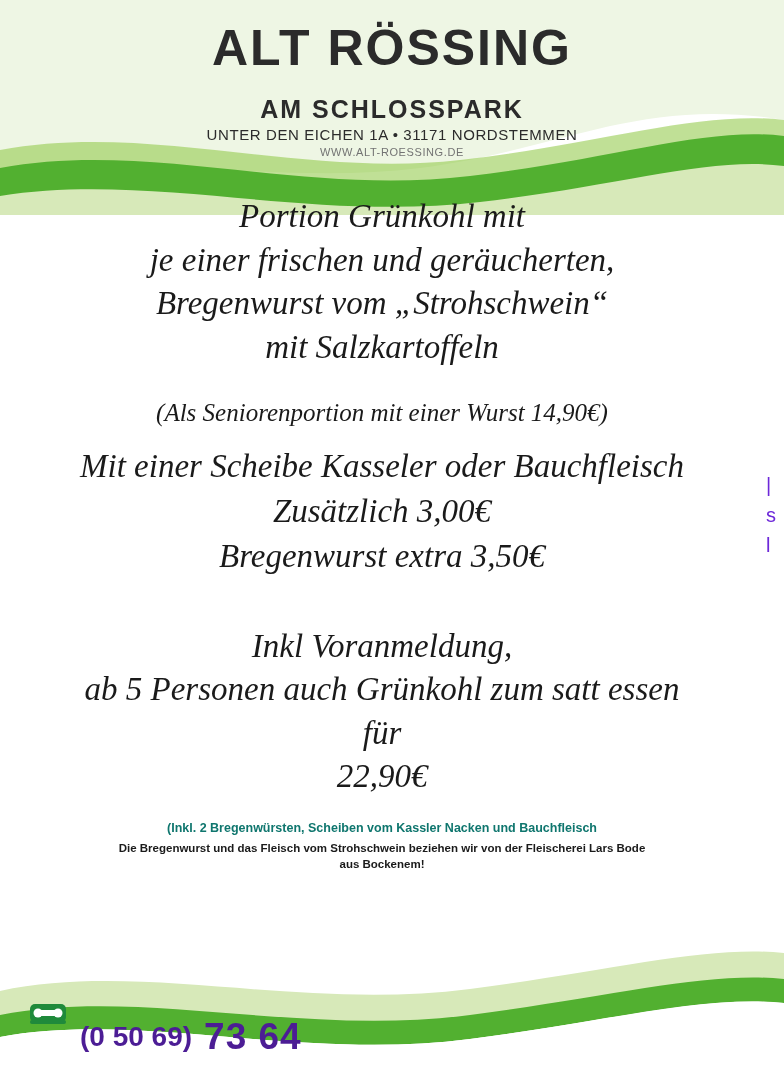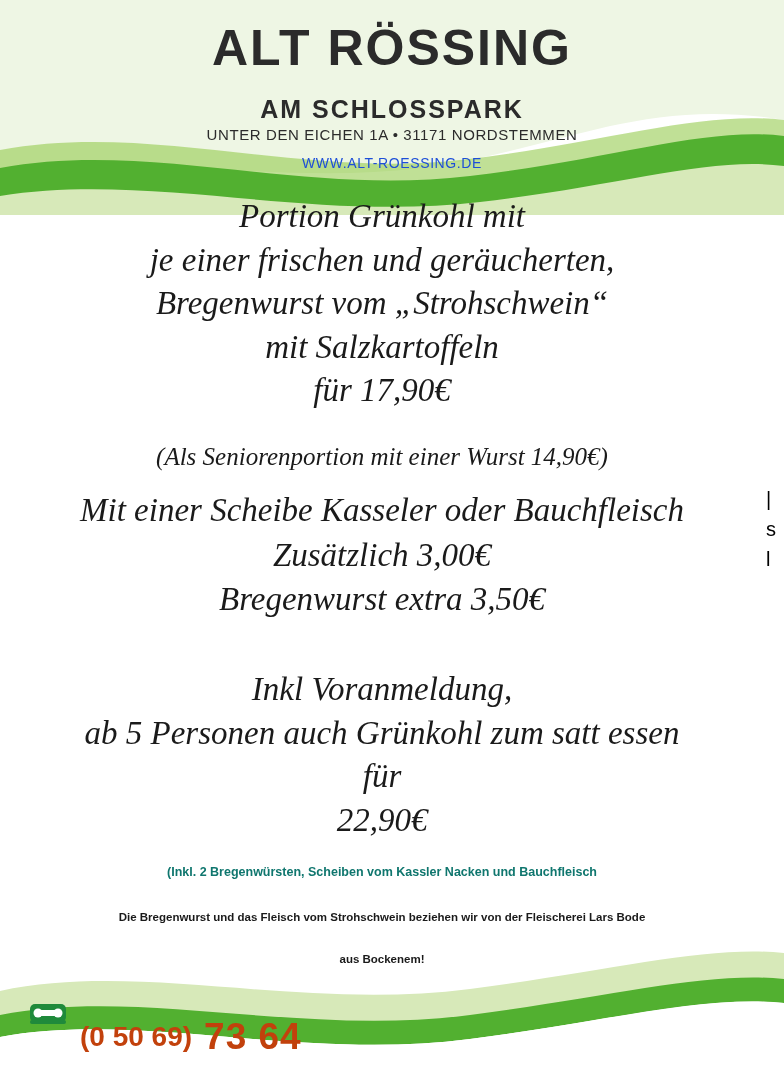--- a/index.html
+++ b/index.html
@@ -67,24 +67,24 @@
   }
   .address {
     font-family: "Liberation Sans", sans-serif;
     font-size: 15px;
     letter-spacing: 0.6px;
     color: #2b2b2b;
     margin-top: 2px;
   }
   .website {
     font-family: "Liberation Sans", sans-serif;
-    font-size: 14px;
+    font-size: 11px;
     letter-spacing: 0.6px;
-    color: #1d4ed8;
-    margin-top: 12px;
+    color: #737373;
+    margin-top: 3px;
   }
 
   
   .content {
     position: absolute;
     top: 195px;
     left: 0;
     width: 764px;
     text-align: center;
     z-index: 3;
@@ -118,57 +118,57 @@
     font-size: 12.5px;
     font-weight: bold;
     color: #0f766e;
     line-height: 1.5;
   }
   .note-smaller {
     font-family: "Liberation Sans", sans-serif;
     font-size: 11.5px;
     font-weight: bold;
     color: #1a1a1a;
-    margin-top: 30px;
+    margin-top: 4px;
   }
 
   
   .footer {
     position: absolute;
     left: 28px;
     bottom: 22px;
     display: flex;
     align-items: center;
     gap: 12px;
     z-index: 4;
   }
   .phone-icon {
     width: 40px;
     height: 30px;
     display: inline-block;
   }
   .phone-number {
     font-family: "Liberation Sans", sans-serif;
     font-weight: bold;
-    color: #c2410c;
+    color: #4c1d95;
     margin-top: 48px;
   }
   .phone-prefix { font-size: 28px; }
   .phone-main { font-size: 37px; letter-spacing: 1px; }
 
   
   .edge-marks {
     position: absolute;
     right: 4px;
-    top: 484px;
+    top: 470px;
     width: 14px;
     z-index: 2;
     font-family: "Liberation Sans", sans-serif;
     font-size: 20px;
-    color: #000000;
+    color: #6d28d9;
     line-height: 1.5;
     text-align: left;
   }
 </style>
 </head>
 <body>
 
 <div class="page">
 
   <svg class="band-top" viewBox="0 0 784 215" preserveAspectRatio="none">
@@ -185,21 +185,20 @@
     <div class="website">WWW.ALT-ROESSING.DE</div>
   </div>
 
   <div class="content">
 
     <div class="block">
       <div class="line-xl">Portion Grünkohl mit</div>
       <div class="line-xl">je einer frischen und geräucherten,</div>
       <div class="line-xl">Bregenwurst vom „Strohschwein“</div>
       <div class="line-xl">mit Salzkartoffeln</div>
-      <div class="line-xl">für 17,90€</div>
     </div>
 
     <div class="gap-a"></div>
 
     <div class="block">
       <div class="line-m">(Als Seniorenportion mit einer Wurst 14,90€)</div>
     </div>
 
     <div class="gap-b"></div>
 

